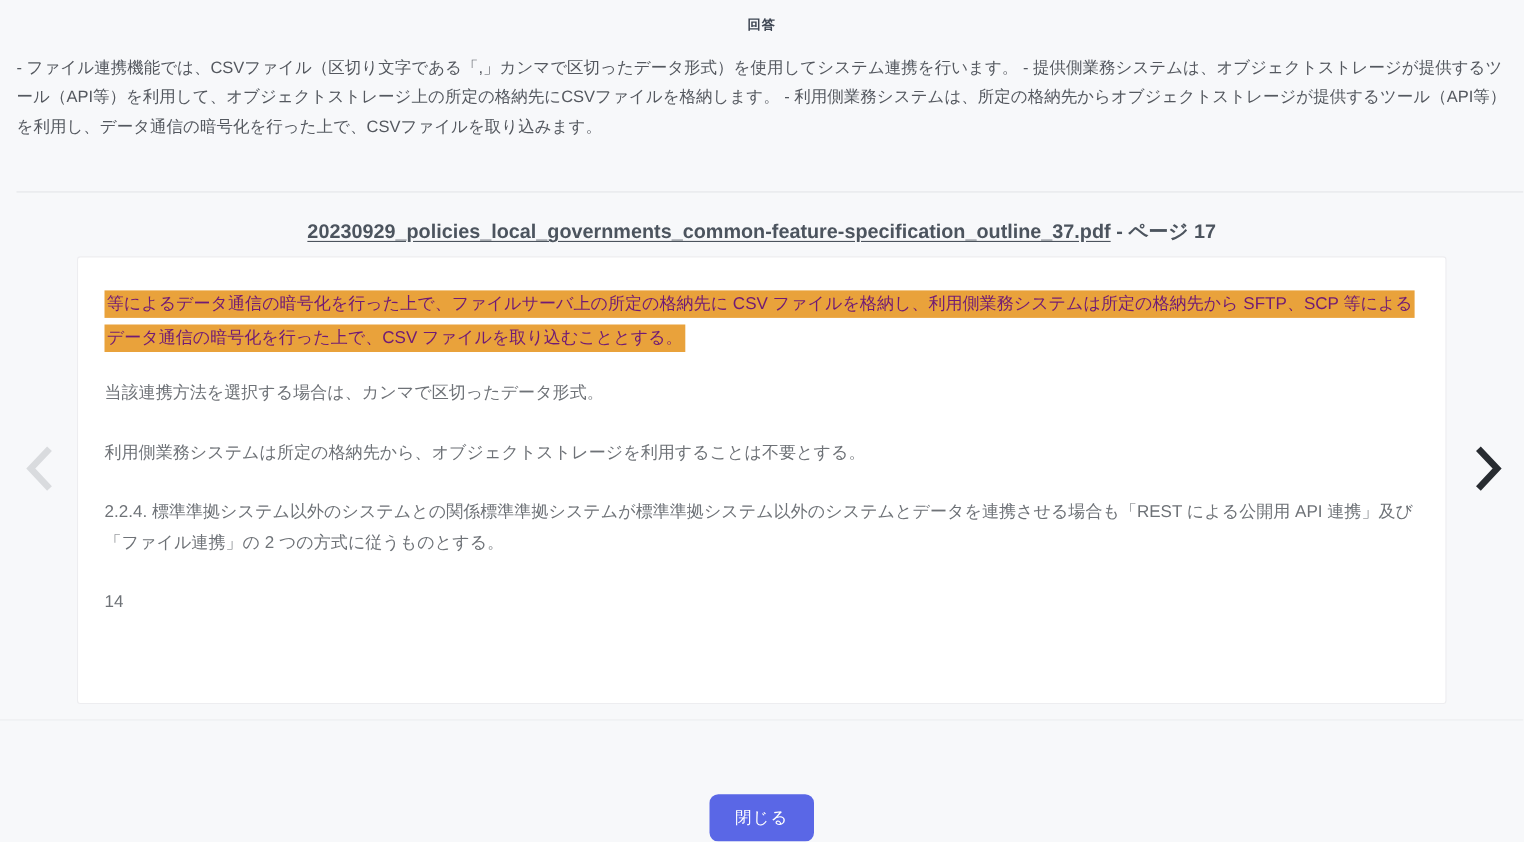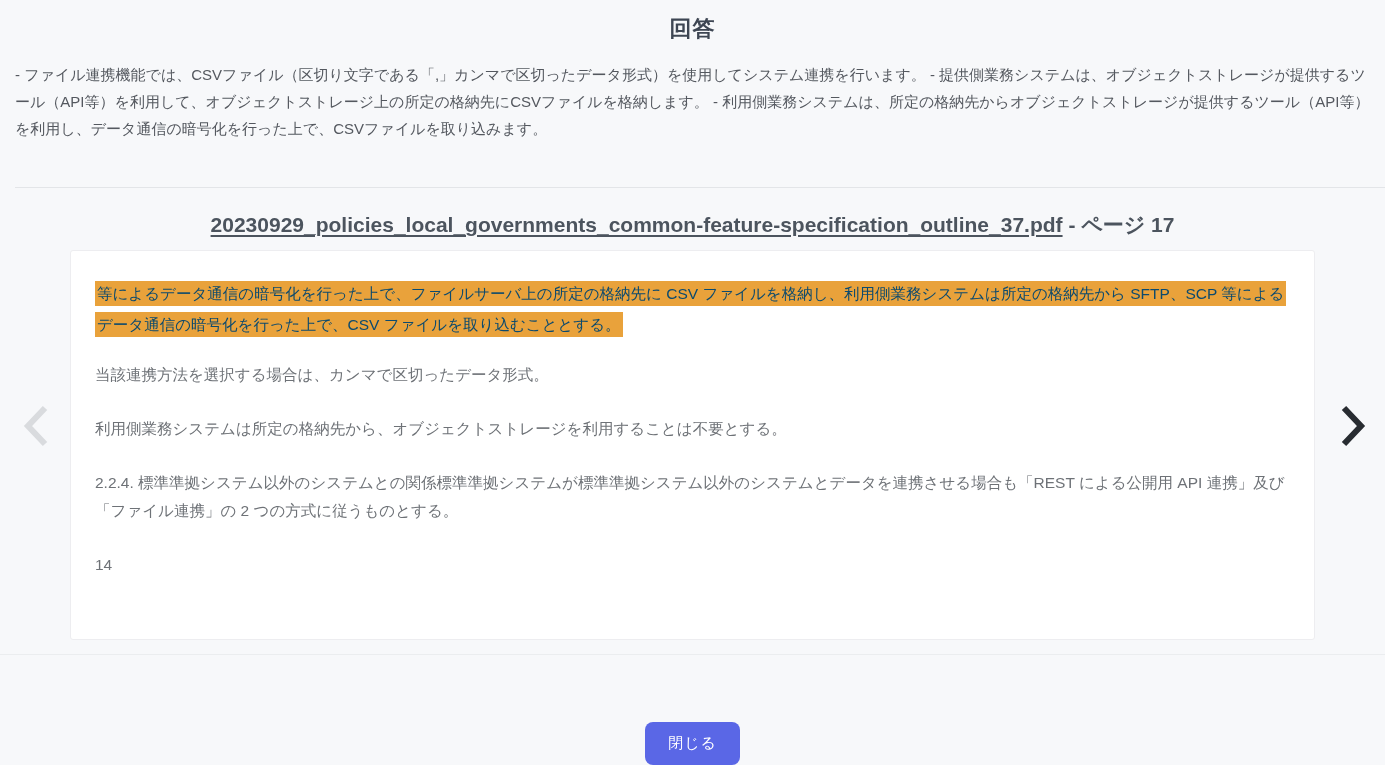--- a/index.html
+++ b/index.html
@@ -7,21 +7,21 @@
     width: 1385px; height: 765px;
     background: #f7f8fa;
     font-family: "Liberation Sans", "DejaVu Sans", sans-serif;
     overflow: hidden;
     position: relative;
   }
   .modal { width: 100%; height: 100%; display: flex; flex-direction: column; position: relative; }
 
   .title {
     text-align: center;
-    font-size: 22px;
+    font-size: 12px;
     font-weight: bold;
     color: #3e4653;
     padding-top: 14px;
     letter-spacing: 1px;
   }
 
   .answer-text {
     margin: 17px 8px 0 15px;
     font-size: 15px;
     line-height: 27px;
@@ -30,21 +30,21 @@
 
   .divider-top {
     border: none;
     border-top: 1px solid #e3e5e8;
     margin: 45px 0 0 15px;
   }
 
   .source-line {
     margin-top: 23px;
     text-align: center;
-    font-size: 21px;
+    font-size: 18px;
     color: #4c545e;
     font-weight: 600;
   }
   .source-line a {
     color: #4c545e;
     text-decoration: underline;
     text-underline-offset: 3px;
     cursor: pointer;
   }
   .page-suffix { font-weight: 600; }
@@ -61,21 +61,21 @@
   }
   .doc-card p {
     font-size: 15.5px;
     line-height: 28px;
     color: #6e7277;
     margin-bottom: 26px;
   }
   .doc-card p.hl-para { line-height: 31px; margin-bottom: 21px; }
   mark.hl {
     background: var(--highlight, #e9a23b);
-    color: #0c4a6e;
+    color: #701a75;
     padding: 4px 2px 4px 2px;
     -webkit-box-decoration-break: clone;
     box-decoration-break: clone;
   }
 
   .nav-arrow {
     position: absolute;
     top: 401px;
     width: 48px; height: 52px;
     display: flex; align-items: center; justify-content: center;

